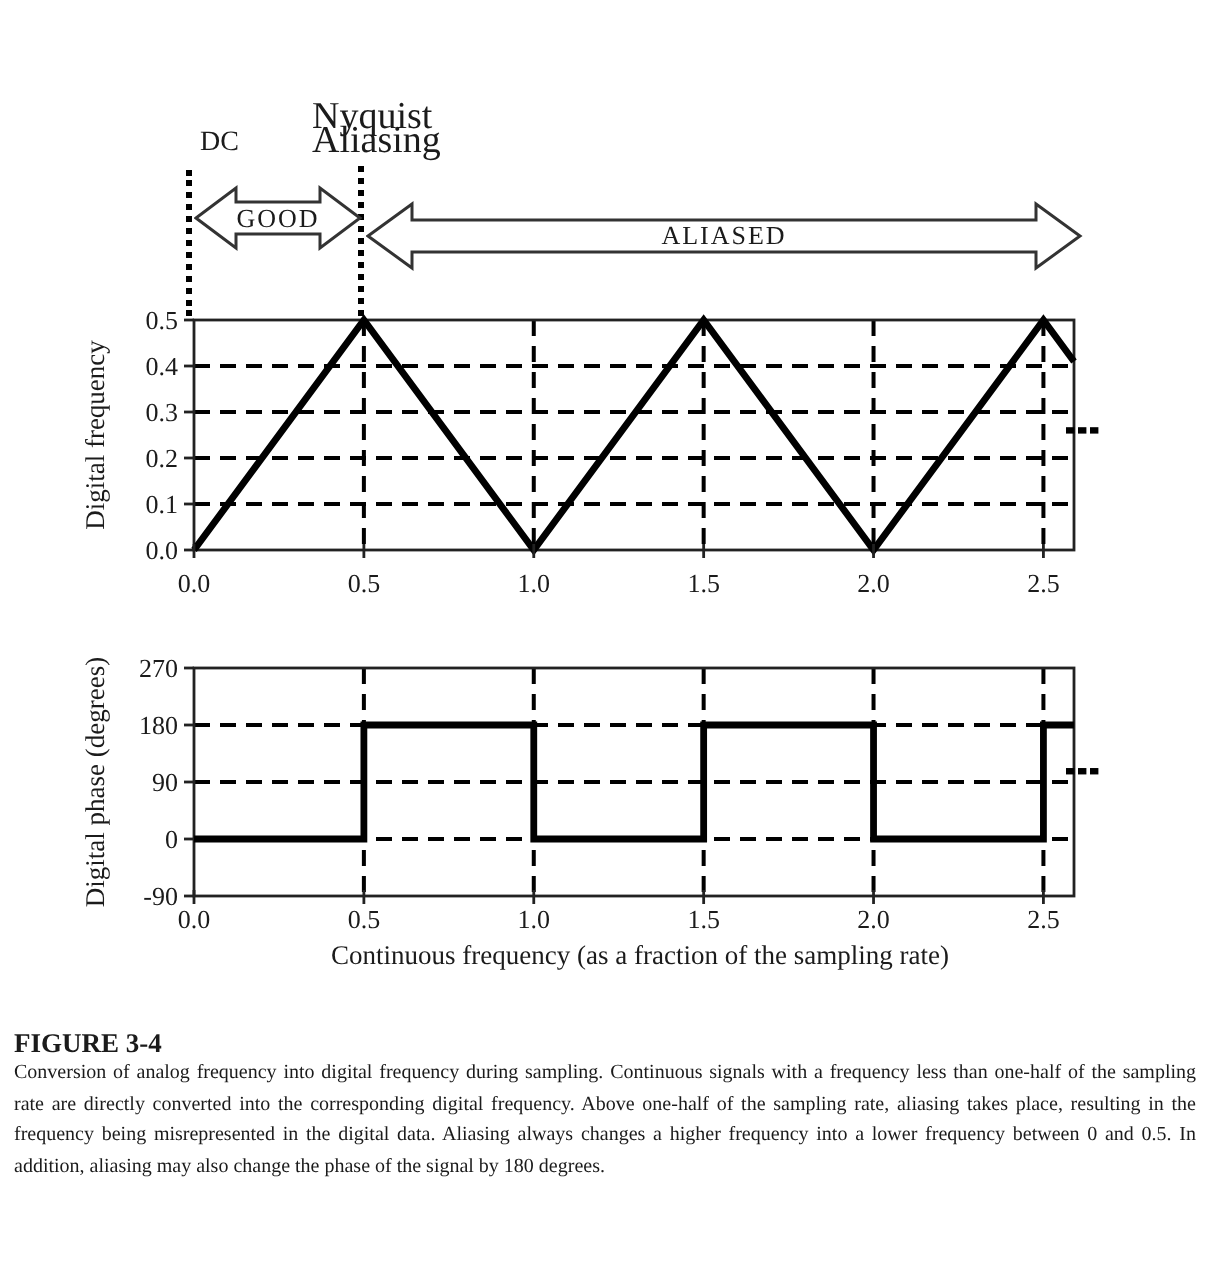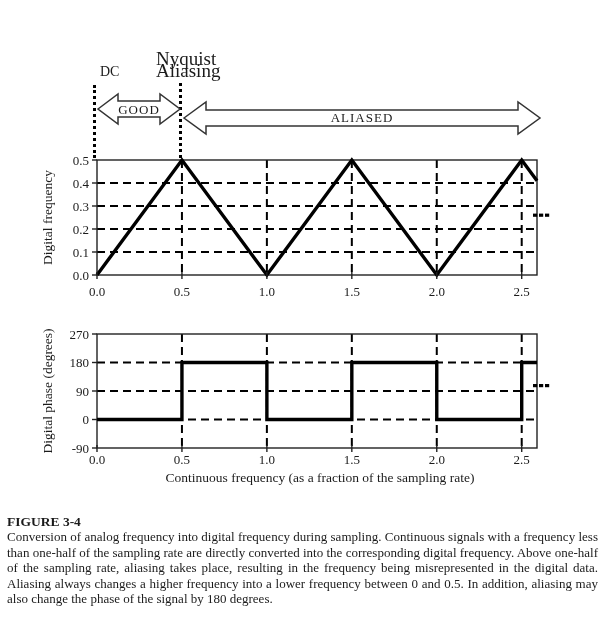--- a/index.html
+++ b/index.html
@@ -21,21 +21,21 @@
   .chart{position:absolute;left:0;width:604px;}
   #chart1{top:140px;height:165px;}
   #chart2{top:310px;height:180px;}
   .grid{stroke:#000;stroke-width:2;stroke-dasharray:8 5;}
   .frame{fill:none;stroke:#222;stroke-width:1.4;}
   .sig{fill:none;stroke:#000;stroke-width:3.4;stroke-linejoin:miter;}
   .tick{stroke:#222;stroke-width:1.4;}
   .tlabel{font-family:"Liberation Serif","DejaVu Serif",serif;font-size:13px;fill:#1b1b1b;}
   .alabel{font-family:"Liberation Serif","DejaVu Serif",serif;font-size:13.5px;fill:#1b1b1b;}
   .figure-label{position:absolute;left:7px;top:514px;font-size:13.5px;font-weight:bold;}
-  .caption{position:absolute;left:7px;top:529px;width:591px;font-size:13px;
+  .caption{position:absolute;left:7px;top:529px;width:591px;font-size:10px;
            line-height:15.6px;text-align:justify;}
 </style>
 </head>
 <body>
 
 <div class="page">
 
 
   <div class="dc-label">DC</div>
 

